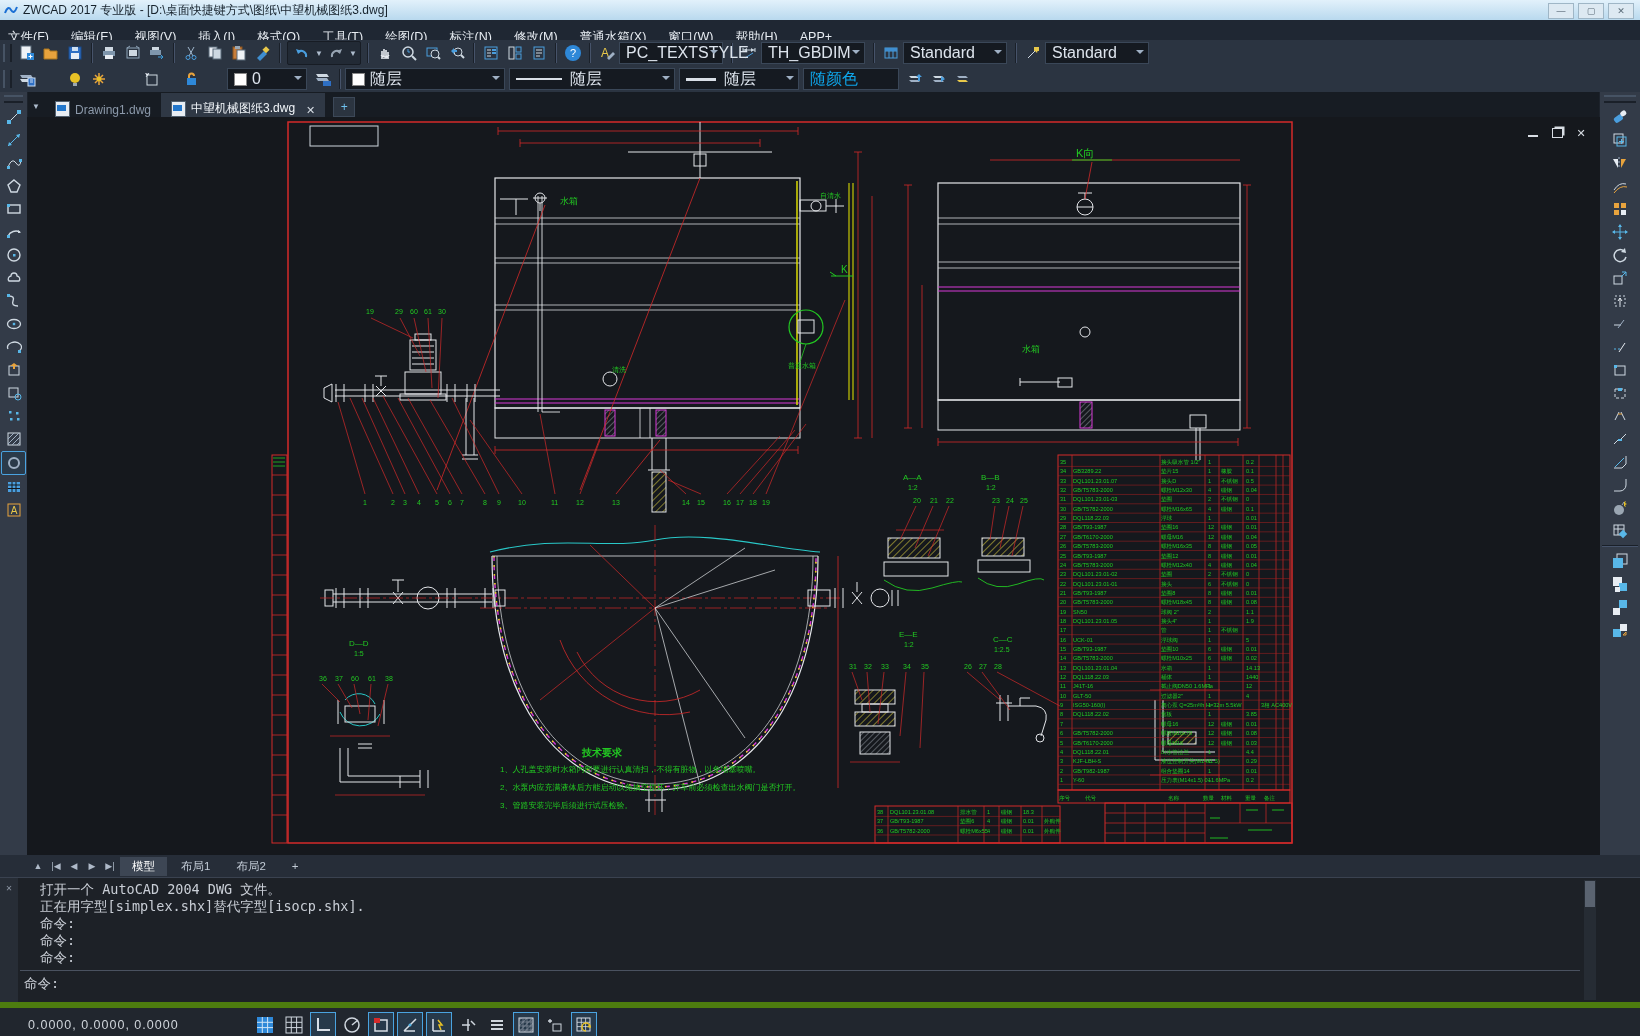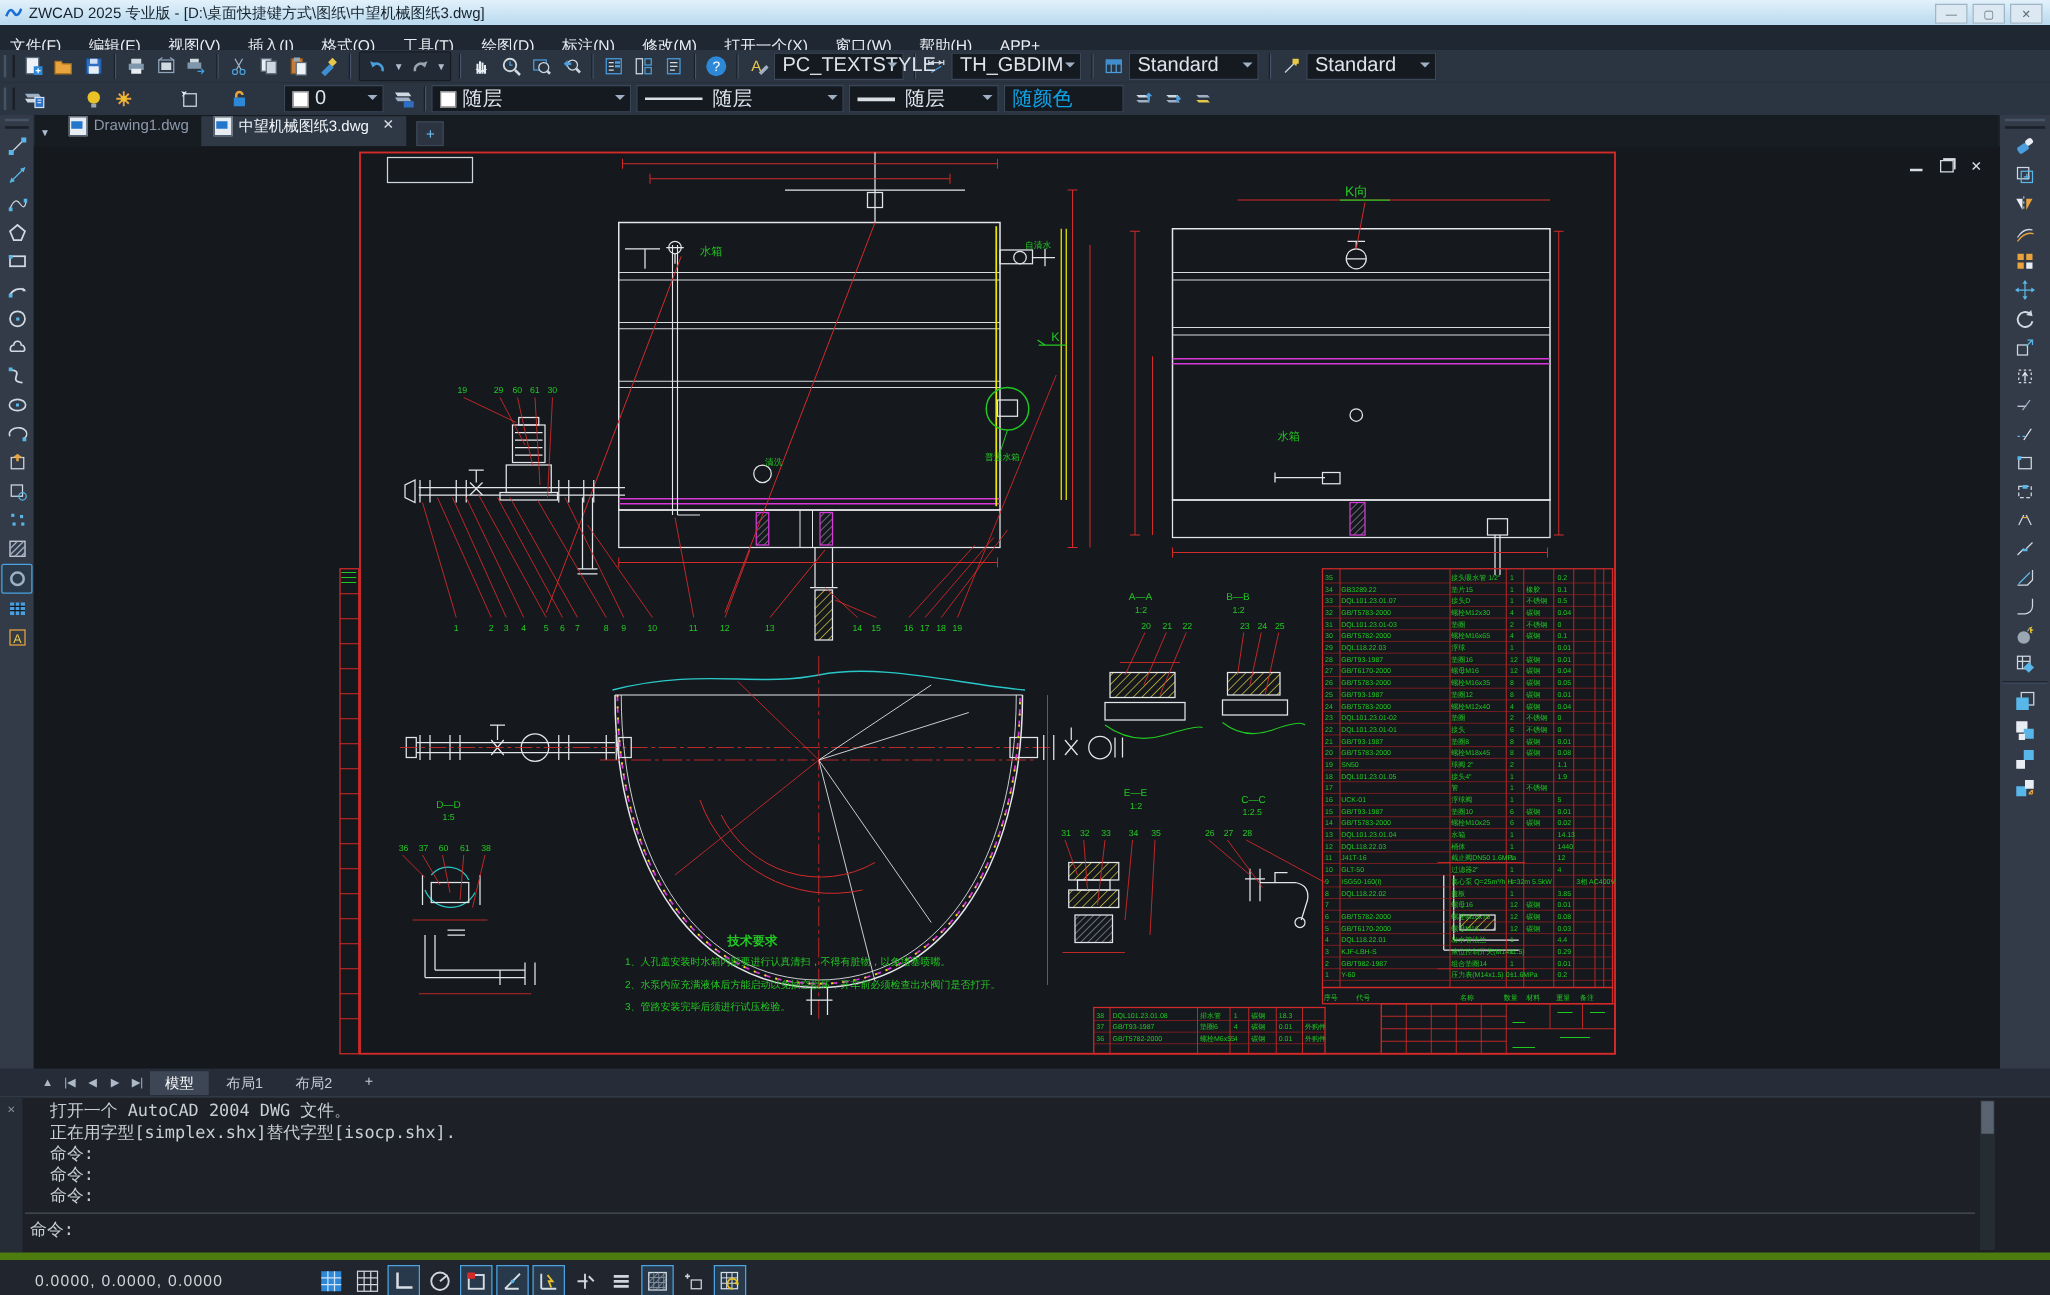--- a/index.html
+++ b/index.html
@@ -29,21 +29,21 @@
   .drop{width:10px;height:22px;display:flex;align-items:center;justify-content:center;color:#aebccd;font-size:8px;}
   .inset{display:flex;align-items:center;background:#222a35;border:1px solid #171c24;border-radius:2px;padding:0 2px;margin:0 2px;}
   .combo{height:20px;background:#151a21;border:1px solid #3a4758;display:flex;align-items:center;
     color:#dde4ed;font-size:16px;padding-left:6px;position:relative;margin-right:4px;}
   .combo .arr{position:absolute;right:4px;top:7px;width:0;height:0;border:4px solid transparent;border-top-color:#9fb0c4;}
   .swatch{width:11px;height:11px;background:#fff;border:1px solid #888;margin-right:5px;}
   .ltline{width:46px;height:2px;background:#d8dee6;margin-right:8px;}
   
   .doctabs{position:absolute;left:27px;top:92px;width:1613px;height:25px;background:#171c23;
     display:flex;align-items:flex-end;}
-  .dtab{height:24px;display:flex;align-items:flex-start;gap:5px;padding:0 10px;font-size:12px;color:#8c99aa;}
+  .dtab{height:24px;display:flex;align-items:flex-end;gap:5px;padding:0 10px;font-size:12px;color:#8c99aa;}
   .dtab.active{background:#2f3845;color:#f2f6fa;font-weight:normal;}
   .dwgicon{width:13px;height:14px;position:relative;background:#e8edf3;border:1px solid #51606f;}
   .dwgicon i{position:absolute;left:1px;top:3px;width:9px;height:6px;background:#2277cc;}
   .tclose{color:#d7dde5;font-size:11px;margin-left:6px;}
   .newtab{width:20px;height:18px;margin-left:8px;background:#2b3440;border:1px solid #3c4858;
     color:#6fc2f0;display:flex;align-items:center;justify-content:center;font-size:12px;}
   
   .sidebar-l{position:absolute;left:0;top:92px;width:27px;height:763px;background:#333b48;border-right:1px solid #1d232c;}
   .sidebar-r{position:absolute;right:0;top:92px;width:40px;height:763px;background:#333b48;border-left:1px solid #1d232c;}
   .vgrip{height:4px;margin:3px 4px;border-top:2px solid #465364;border-bottom:2px solid #1a2029;}
@@ -84,39 +84,39 @@
 </style>
 </head>
 <body>
 
 <div class="app">
 
   <div class="titlebar">
     <svg class="zwlogo" viewBox="0 0 14 14">
       <path d="M1,10 Q4,2 7,7 Q10,12 13,4" fill="none" stroke="#1a6fd4" stroke-width="2"></path>
     </svg>
-    <span>ZWCAD 2025 专业版 - [D:\桌面快捷键方式\图纸\中望机械图纸3.dwg]</span>
+    <span>ZWCAD 2017 专业版 - [D:\桌面快捷键方式\图纸\中望机械图纸3.dwg]</span>
     <div class="wincaps">
       <div class="wincap">—</div>
       <div class="wincap">▢</div>
       <div class="wincap">✕</div>
     </div>
   </div>
 
   <div class="menubar">
     <span>文件(F)</span>
     <span>编辑(E)</span>
     <span>视图(V)</span>
     <span>插入(I)</span>
     <span>格式(O)</span>
     <span>工具(T)</span>
     <span>绘图(D)</span>
     <span>标注(N)</span>
     <span>修改(M)</span>
-    <span>打开一个(X)</span>
+    <span>普通水箱(X)</span>
     <span>窗口(W)</span>
     <span>帮助(H)</span>
     <span>APP+</span>
   </div>
 
   <div class="tbrow tb1">
     <div class="grip"></div>
     <div class="tbtn">
         <svg width="16" height="16">
           <rect x="2" y="1" width="10" height="13" fill="#eef2f6" stroke="#5a6a7a"></rect>

